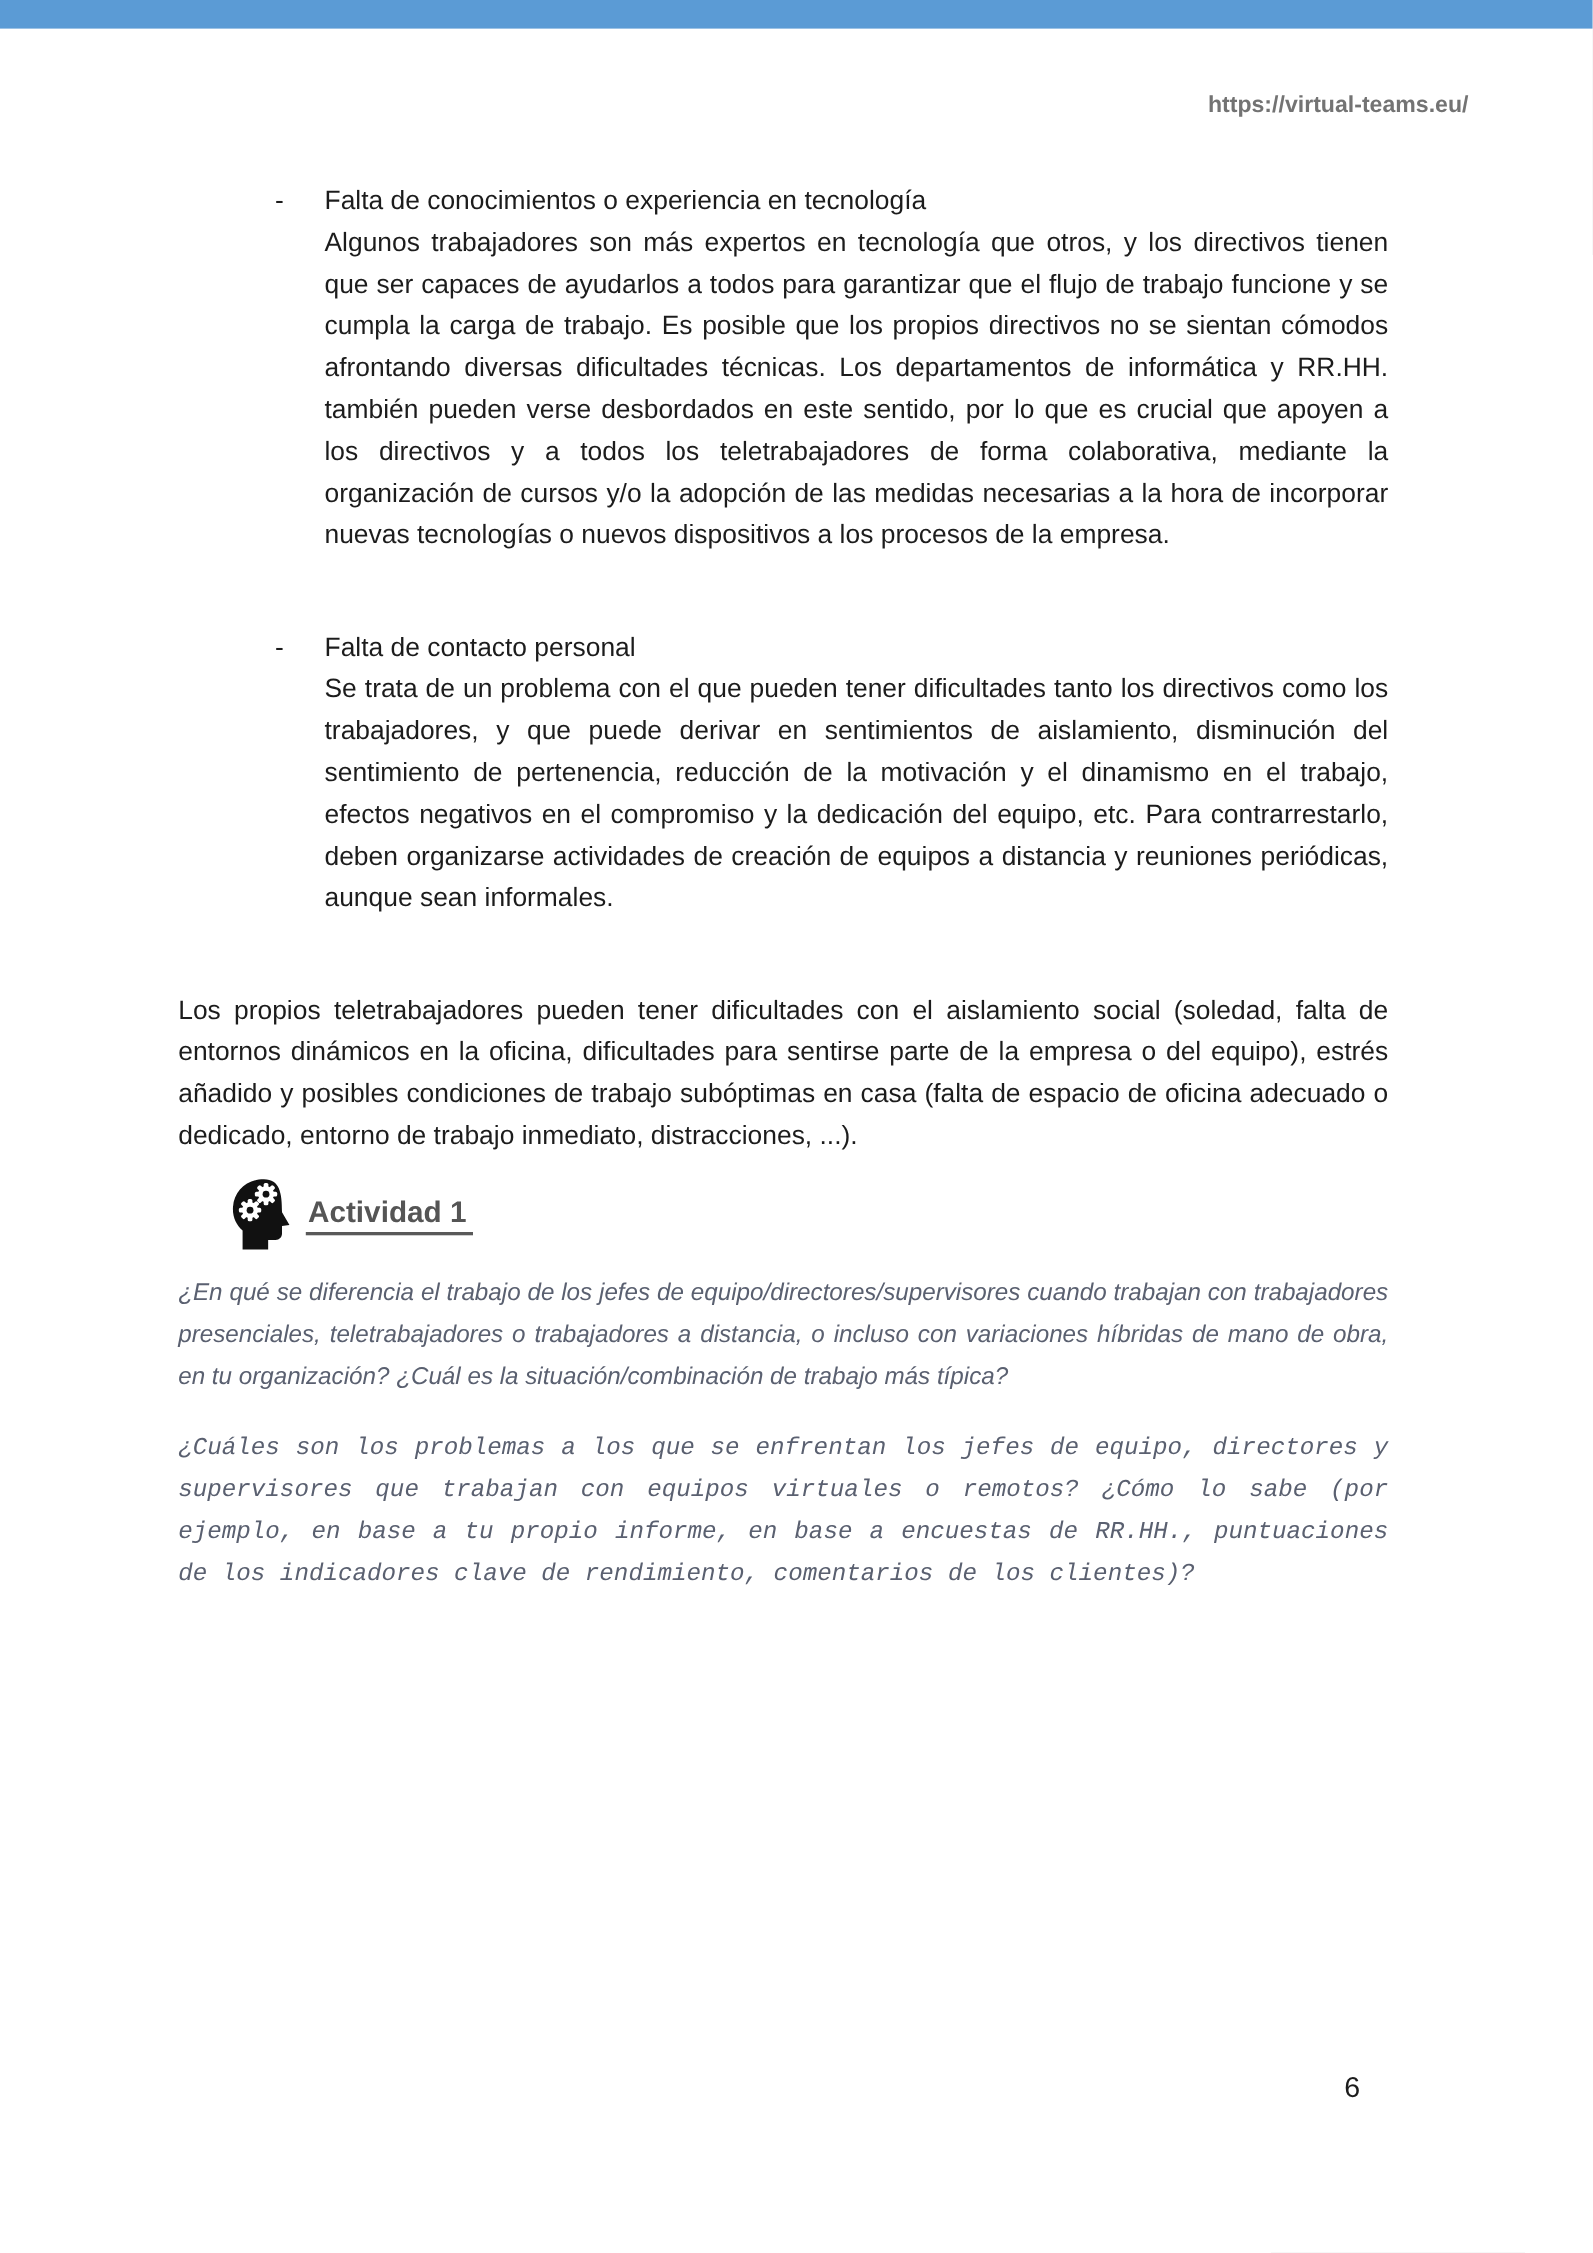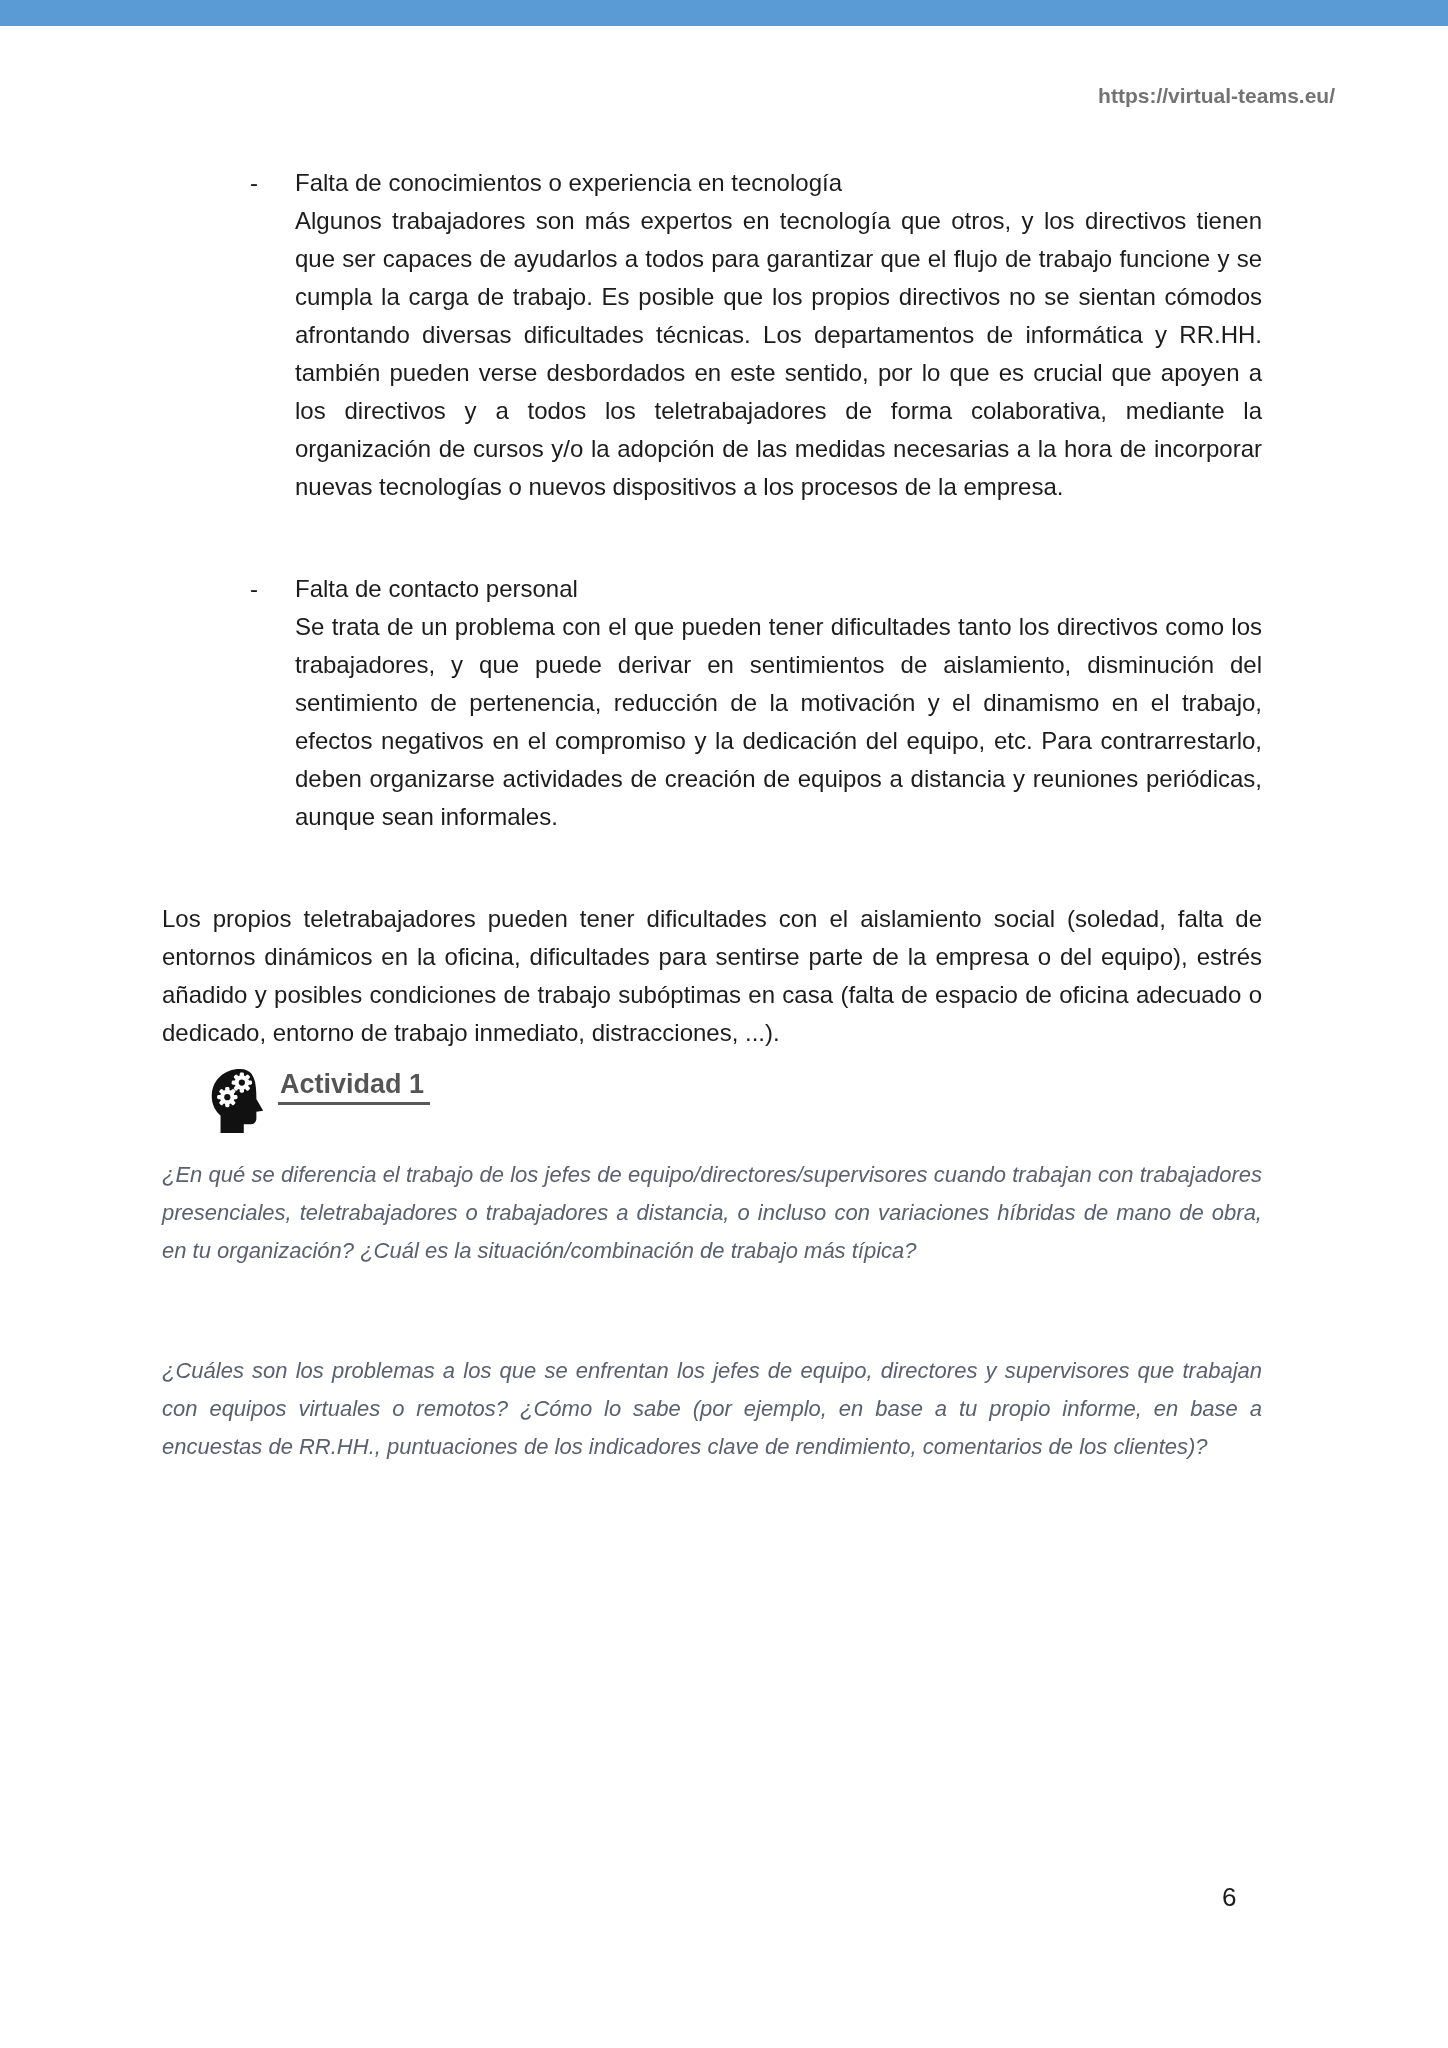--- a/index.html
+++ b/index.html
@@ -45,28 +45,28 @@
             font-size:24px; line-height:38px; }
   .cont-para { margin:0 0 0 133px; text-align:justify; }
   .list-item { display:flex; margin-left:88px; }
   .list-item .marker { width:45px; flex:0 0 45px; }
   .list-item .item-title { flex:1; }
   .item-body { margin:0 0 0 133px; text-align:justify; }
   .gap-lg { height:64px; }
   .full-para { margin:64px 0 0 0; text-align:justify; }
 
   
-  .activity-head { display:flex; align-items:flex-start; margin-top:16px; height:72px; }
+  .activity-head { display:flex; align-items:center; margin-top:16px; height:72px; }
   .activity-icon { width:62px; height:66px; margin-left:44px; flex:0 0 62px; }
   .activity-title { margin-left:10px; font-size:27px; font-weight:bold;
             color:#555555; border-bottom:3px solid #595959; padding:0 6px 2px 2px;
             line-height:32px; }
   .question { margin:16px 0 0 0; text-align:justify; font-style:italic;
             color:#5a6070; font-size:22px; line-height:38px; }
-  .question + .question { margin-top:82px; }
+  .question + .question { margin-top:28px;font-family:Liberation Mono, monospace; }
 
   
   .page-num { position:absolute; left:1222px; top:1882px; font-size:26px; color:#1c1c1c; }
 </style>
 </head>
 <body>
 
 <div class="page">
 
   <div class="topbar"></div>

